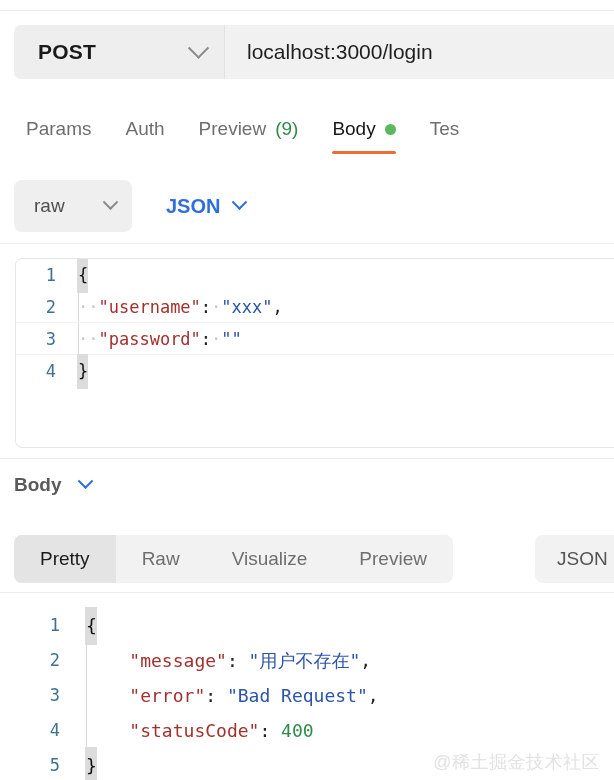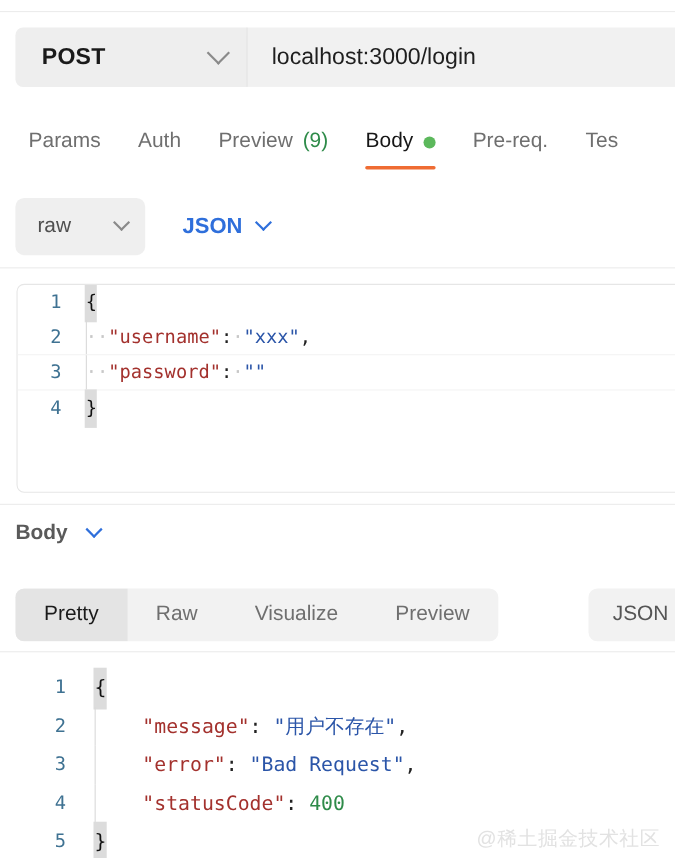--- a/index.html
+++ b/index.html
@@ -214,23 +214,20 @@
       <div class="req-tab">
         <span>Preview</span>
         <span class="count-badge">(9)</span>
       </div>
       <div class="req-tab active">
         <span>Body</span>
         <span class="green-dot"></span>
         <span class="tab-underline"></span>
       </div>
       <div class="req-tab">
-        <span>Pre-req.</span>
-      </div>
-      <div class="req-tab">
         <span>Tes</span>
       </div>
     </div>
 
   <div class="bodytype-row">
     <div class="raw-pill">
       <span class="raw-label">raw</span>
       <span class="chev small"></span>
     </div>
     <div class="json-sel">

